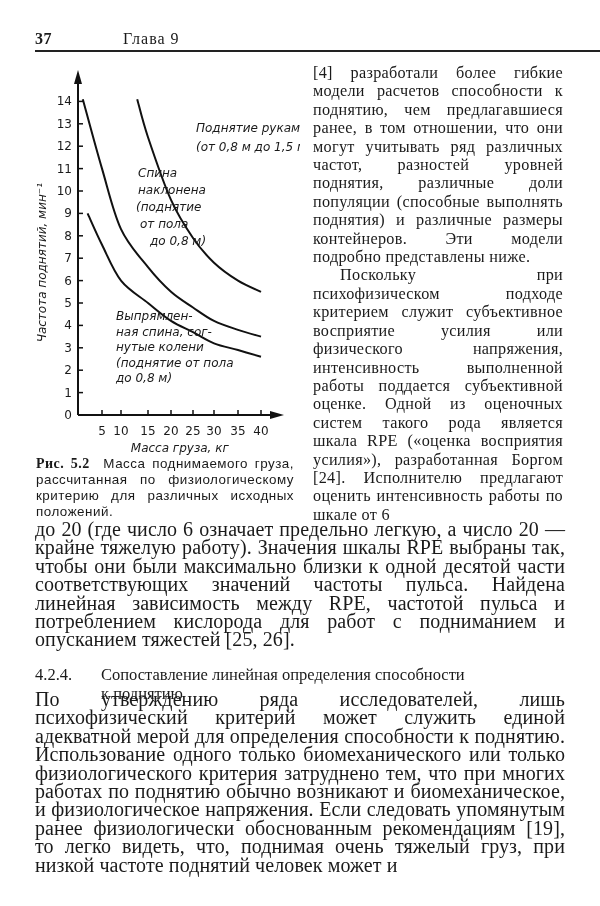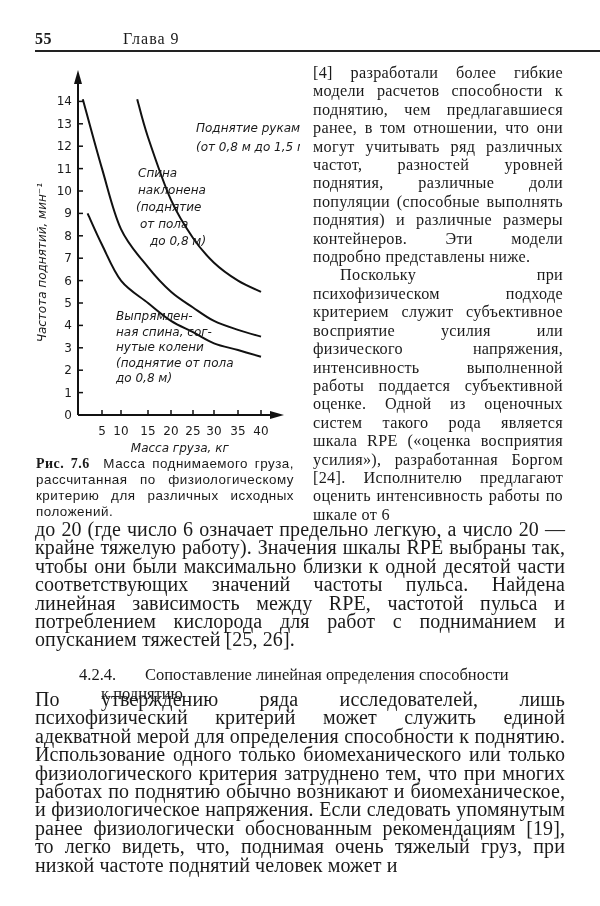--- a/index.html
+++ b/index.html
@@ -24,29 +24,29 @@
   .col-text { left: 313px; top: 64px; width: 250px; font-size: 16.2px; line-height: 18.4px;
               text-align: justify; letter-spacing: 0.3px; font-family: Liberation Serif, serif; }
   .col-text p { margin: 0; }
   .col-text .ind { text-indent: 27px; }
 
   .full-text { left: 35px; width: 530px; font-size: 20px; line-height: 18.4px; text-align: justify;
                letter-spacing: 0.1px; }
   .full-text p { margin: 0; }
   .t1 { top: 520px; }
   .section { left: 35px; top: 665px; width: 530px; font-size: 16.5px; line-height: 19px; }
-  .section .num { display: inline-block; width: 66px; margin-left: 44px; }
+  .section .num { display: inline-block; width: 66px; }
   .section .line2 { padding-left: 66px; }
   .t2 { top: 690px; }
   .t2 p { text-indent: 0; }
 </style>
 </head>
 <body>
 
-<div class="abs header-num">55</div>
+<div class="abs header-num">37</div>
 <div class="abs header-title">Глава 9</div>
 <div class="abs header-rule"></div>
 
 <div class="abs chart">
   <svg id="chart-svg" width="270" height="400" viewBox="0 0 270 400">
       <line x1="48" y1="357" x2="48" y2="18" stroke="#111" stroke-width="2"></line>
       <path d="M44,26 L48,12 L52,26 Z" fill="#111"></path>
       <line x1="48" y1="357" x2="246" y2="357" stroke="#111" stroke-width="2"></line>
       <path d="M240,353 L254,357 L240,361 Z" fill="#111"></path>
       <line x1="48" y1="357" x2="53" y2="357" stroke="#111" stroke-width="1.5"></line>
@@ -109,21 +109,21 @@
       <text x="120" y="187" class="clabel">до 0,8 м)</text>
       <text x="86" y="262" class="clabel">Выпрямлен-</text>
       <text x="86" y="277.5" class="clabel">ная спина, сог-</text>
       <text x="86" y="293" class="clabel">нутые колени</text>
       <text x="86" y="308.5" class="clabel">(поднятие от пола</text>
       <text x="86" y="324" class="clabel">до 0,8 м)</text>
     </svg>
 </div>
 
 <div class="abs caption">
-  <span class="lbl">Рис. 7.6</span>&nbsp;
+  <span class="lbl">Рис. 5.2</span>&nbsp;
   <span>Масса поднимаемого груза, рассчитанная по физиологическому критерию для различных исходных положений.</span>
 </div>
 
 <div class="abs col-text">
   <p>[4] разработали более гибкие модели расчетов способности к поднятию, чем предлагавшиеся ранее, в том отношении, что они могут учитывать ряд различных частот, разностей уровней поднятия, различные доли популяции (способные выполнять поднятия) и различные размеры контейнеров. Эти модели подробно представлены ниже.</p>
   <p class="ind">Поскольку при психофизическом подходе критерием служит субъективное восприятие усилия или физического напряжения, интенсивность выполненной работы поддается субъективной оценке. Одной из оценочных систем такого рода является шкала RPE («оценка восприятия усилия»), разработанная Боргом [24]. Исполнителю предлагают оценить интенсивность работы по шкале от 6</p>
 </div>
 
 <div class="abs full-text t1">
   <p>до 20 (где число 6 означает предельно легкую, а число 20 — крайне тяжелую работу). Значения шкалы RPE выбраны так, чтобы они были максимально близки к одной десятой части соответствующих значений частоты пульса. Найдена линейная зависимость между RPE, частотой пульса и потреблением кислорода для работ с подниманием и опусканием тяжестей [25, 26].</p>

